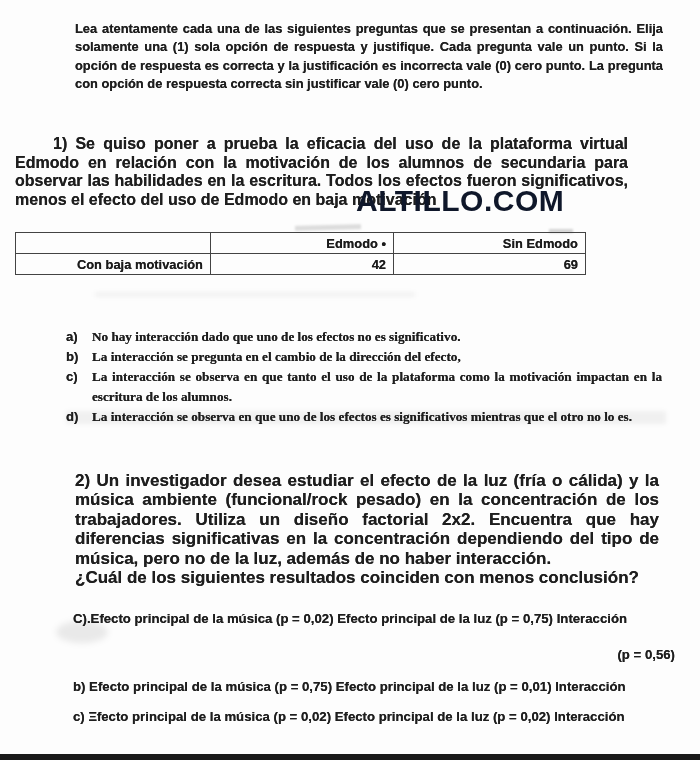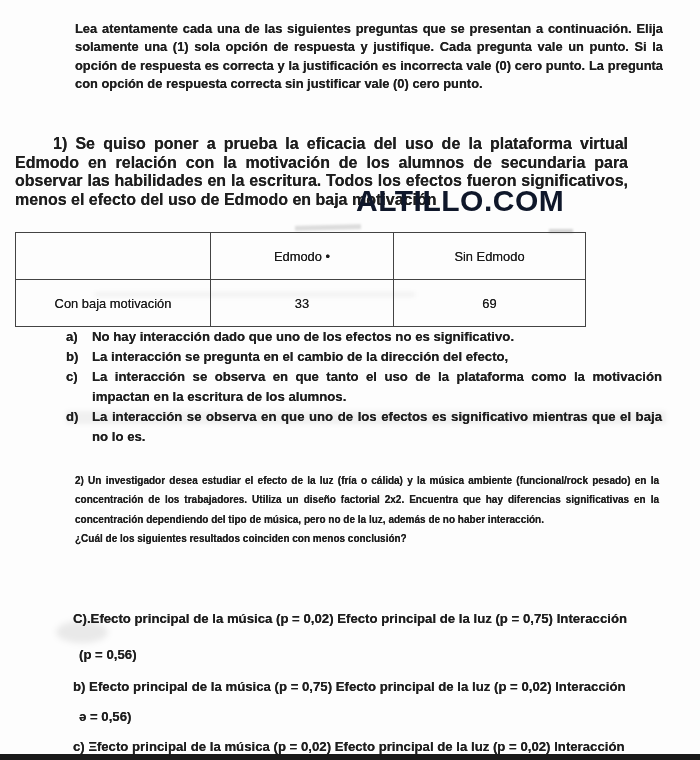--- a/index.html
+++ b/index.html
@@ -28,41 +28,41 @@
     font-size:30px;font-weight:700;letter-spacing:.5px;
     color:#0f172a;white-space:nowrap;
   }
   table.results{
     position:absolute;left:15px;top:232px;width:570px;
     border-collapse:collapse;table-layout:fixed;
     font-size:12.9px;font-weight:600;color:#1b1b1b;
   }
   table.results th, table.results td{
     border:1px solid #434343;
-    padding:14px 7px;text-align:center;font-weight:400;
+    padding:1px 7px;text-align:right;font-weight:700;
     height:18px;overflow:hidden;white-space:nowrap;
   }
   .q1opts{
     position:absolute;left:66px;top:327px;width:596px;
     font-size:13.2px;line-height:20px;font-weight:600;
   }
   .opt{display:flex;}
   .opt .lbl{width:26px;flex:0 0 26px;}
-  .opt .txt{flex:1;text-align:justify;}
+  .opt .txt{flex:1;text-align:justify;font-family:Liberation Serif, serif;}
   .q2text{
     position:absolute;left:75px;top:471px;width:584px;
-    font-size:10px;line-height:19.4px;font-weight:700;
+    font-size:17px;line-height:19.4px;font-weight:700;
   }
   .q2text .setup{text-align:justify;}
   .q2opts{
     position:absolute;left:73px;top:609px;width:602px;
     font-size:13.2px;line-height:20px;font-weight:600;
   }
   .q2line{white-space:nowrap;}
-  .q2line.cont{padding-left:6px;}
+  .q2line.cont{padding-left:6px;text-align:right;}
   .mb16{margin-bottom:16px;} .mb12{margin-bottom:12px;} .mb10{margin-bottom:10px;}
 
   .bottom-bar{
     position:absolute;left:0;top:754px;width:700px;height:6px;
     background:#1a1a1a;
   }
   .artifact{position:absolute;pointer-events:none;}
   .a1{left:295px;top:225px;width:66px;height:5px;background:rgba(0,0,0,.13);filter:blur(1px);transform:rotate(-1.5deg);}
   .a2{left:549px;top:229px;width:24px;height:4px;background:rgba(0,0,0,.16);filter:blur(1px);}
   .a3{left:56px;top:621px;width:52px;height:22px;background:rgba(0,0,0,.08);filter:blur(3px);border-radius:50%;}
@@ -93,53 +93,52 @@
         <col style="width:192px">
     </colgroup>
     <tbody>
       <tr>
         <th></th>
         <th>Edmodo&nbsp;•</th>
         <th>Sin Edmodo</th>
       </tr>
       <tr>
         <td>Con baja motivación</td>
-        <td>33</td>
+        <td>42</td>
         <td>69</td>
       </tr>
     </tbody>
   </table>
 
   <div class="q1opts scantext">
     <div class="opt">
       <span class="lbl">a)</span>
       <span class="txt">No hay interacción dado que uno de los efectos no es significativo.</span>
     </div>
     <div class="opt">
       <span class="lbl">b)</span>
       <span class="txt">La interacción se pregunta en el cambio de la dirección del efecto,</span>
     </div>
     <div class="opt">
       <span class="lbl">c)</span>
       <span class="txt">La interacción se observa en que tanto el uso de la plataforma como la motivación impactan en la escritura de los alumnos.</span>
     </div>
     <div class="opt">
       <span class="lbl">d)</span>
-      <span class="txt">La interacción se observa en que uno de los efectos es significativo mientras que el baja no lo es.</span>
+      <span class="txt">La interacción se observa en que uno de los efectos es significativos mientras que el otro no lo es.</span>
     </div>
   </div>
 
   <div class="q2text scantext">
     <div class="setup">2) Un investigador desea estudiar el efecto de la luz (fría o cálida) y la música ambiente (funcional/rock pesado) en la concentración de los trabajadores. Utiliza un diseño factorial 2x2. Encuentra que hay diferencias significativas en la concentración dependiendo del tipo de música, pero no de la luz, además de no haber interacción.</div>
     <div class="prompt">¿Cuál de los siguientes resultados coinciden con menos conclusión?</div>
   </div>
 
   <div class="q2opts scantext">
     <div class="q2line mb16">C).Efecto principal de la música (p = 0,02) Efecto principal de la luz (p = 0,75) Interacción</div>
     <div class="q2line cont mb12">(p = 0,56)</div>
-    <div class="q2line mb10">b) Efecto principal de la música (p = 0,75) Efecto principal de la luz (p = 0,02) Interacción</div>
-    <div class="q2line cont mb10">ə = 0,56)</div>
+    <div class="q2line mb10">b) Efecto principal de la música (p = 0,75) Efecto principal de la luz (p = 0,01) Interacción</div>
     <div class="q2line">c) Ξfecto principal de la música (p = 0,02) Efecto principal de la luz (p = 0,02) Interacción</div>
   </div>
 
   <div class="bottom-bar"></div>
 
 </div>
 
 </body></html>

